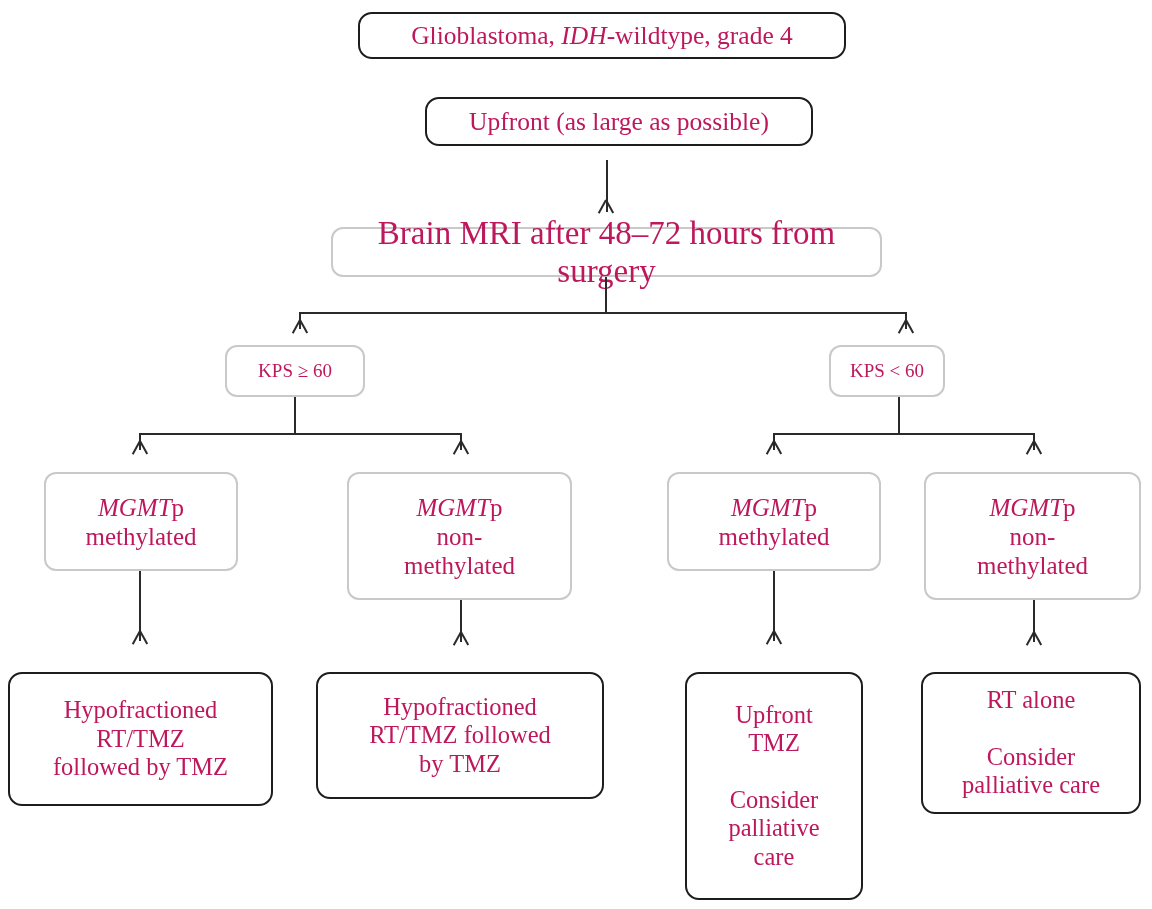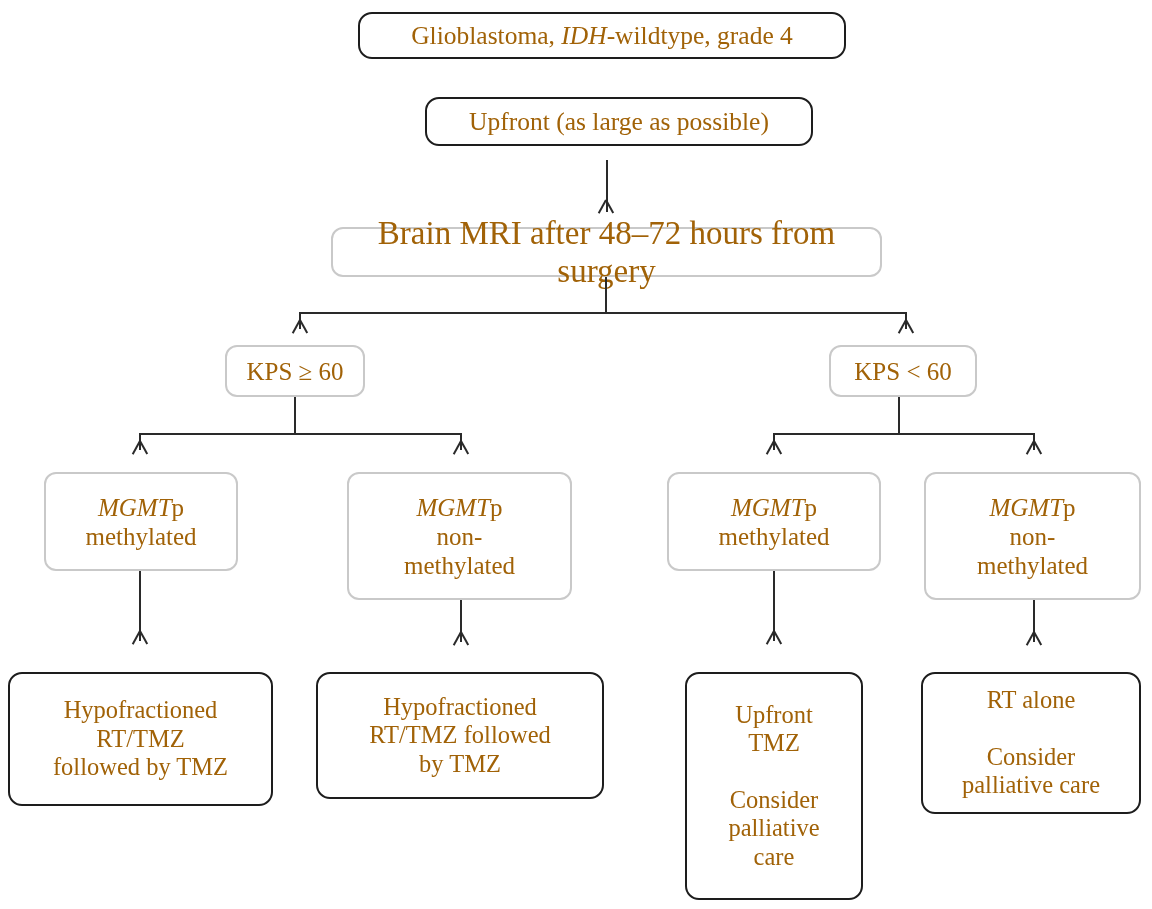--- a/index.html
+++ b/index.html
@@ -6,21 +6,21 @@
     margin: 0;
     padding: 0;
     background: #ffffff;
   }
   #stage {
     position: relative;
     width: 1152px;
     height: 909px;
     background: #ffffff;
     font-family: "Liberation Serif", "DejaVu Serif", serif;
-    color: #a16207;
+    color: #be185d;
     overflow: hidden;
   }
 
   .node {
     position: absolute;
     box-sizing: border-box;
     display: flex;
     align-items: center;
     justify-content: center;
     text-align: center;
@@ -39,21 +39,21 @@
     border-radius: 14px;
   }
   
   .light {
     border: 2.2px solid #c9c9c9;
     border-radius: 12px;
   }
 
   .fs-top   { font-size: 25.5px; }
   .fs-mid   { font-size: 33px; }
-  .fs-kps   { font-size: 25px; }
+  .fs-kps   { font-size: 19px; }
   .fs-mgmt  { font-size: 25px; }
   .fs-leaf  { font-size: 24.5px; }
 
   .ital { font-style: italic; }
 
   
   .ln {
     position: absolute;
     background: #2a2a2a;
   }
@@ -100,21 +100,21 @@
   <div class="ln hl" style="left:299px; top:312px; width:608px;"></div>
   <div class="ln vl" style="left:299px; top:312px; height:17px;"></div>
   <div class="ln vl" style="left:905px; top:312px; height:17px;"></div>
   <div class="chev" style="left:292px; top:320px;"></div>
   <div class="chev" style="left:898px; top:320px;"></div>
 
   <div class="node light fs-kps" style="left:225px; top:345px; width:140px; height:52px;">
     <span class="txt">KPS ≥ 60</span>
   </div>
 
-  <div class="node light fs-kps" style="left:829px; top:345px; width:148px; height:52px;">
+  <div class="node light fs-kps" style="left:829px; top:345px; width:116px; height:52px;">
     <span class="txt">KPS &lt; 60</span>
   </div>
 
   <div class="ln vl" style="left:294px; top:397px; height:37px;"></div>
   <div class="ln hl" style="left:139px; top:433px; width:322px;"></div>
   <div class="ln vl" style="left:139px; top:433px; height:17px;"></div>
   <div class="ln vl" style="left:460px; top:433px; height:17px;"></div>
   <div class="chev" style="left:132px; top:441px;"></div>
   <div class="chev" style="left:453px; top:441px;"></div>
 

